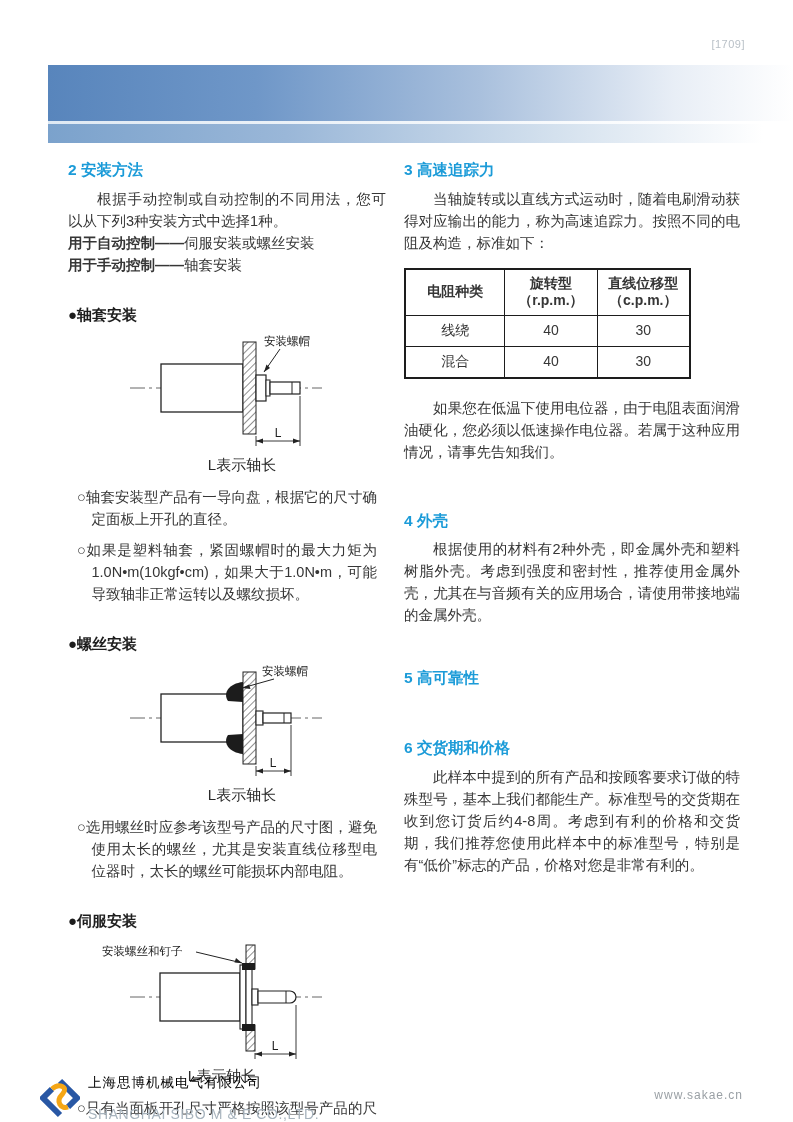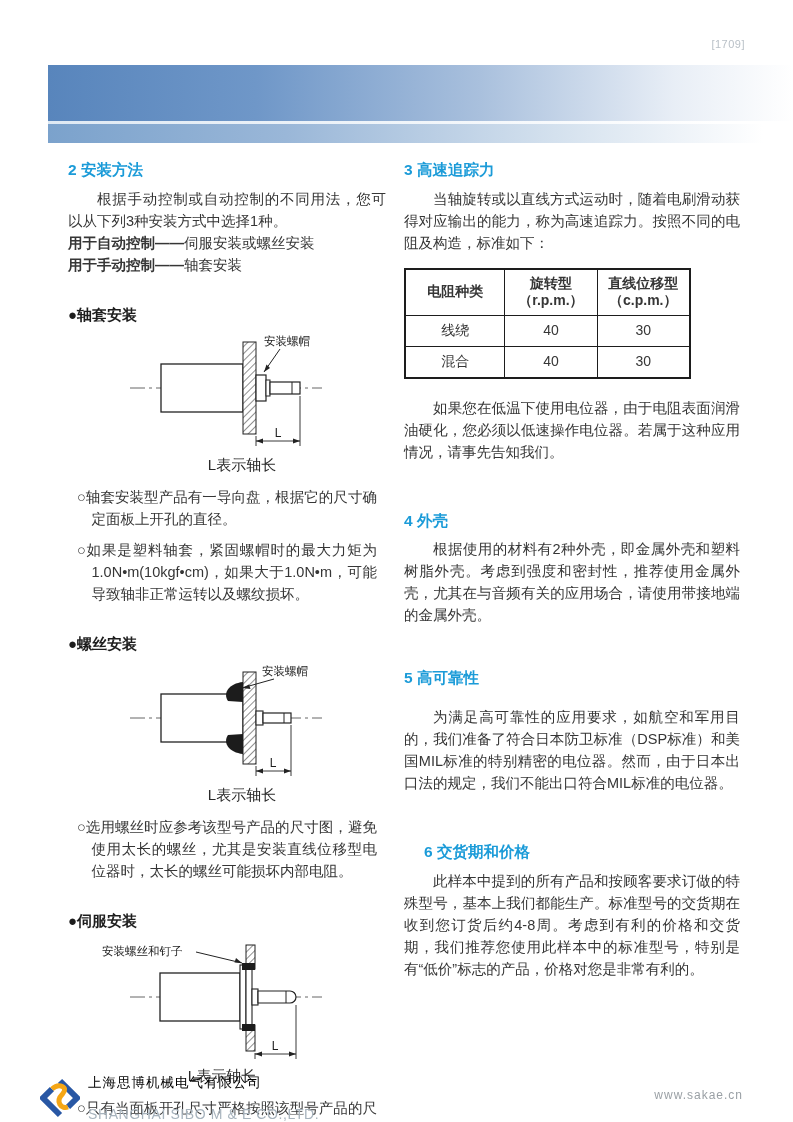--- a/index.html
+++ b/index.html
@@ -34,21 +34,21 @@
   .spec-table{border-collapse:collapse;margin:14px 0 0 0;width:287px;border:2px solid #1d1d1d;}
   .spec-table th,.spec-table td{border:1px solid #1d1d1d;text-align:center;padding:2px 2px;font-size:14px;}
   .spec-table th{font-weight:bold;line-height:1.25;padding:5px 2px;}
   .spec-table td{height:26px;}
   .spec-table .c1{width:105px;margin-top:17px;}
   .spec-table .c2{width:90px;}
   .spec-table .c3{width:90px;}
   .note{margin-top:18px;}
   .gap-a{margin-top:46px;}
   .gap-b{margin-top:40px;}
-  .gap-c{margin-top:46px;margin-left:20px;}
+  .gap-c{margin-top:46px;}
   .after-gap{margin-top:16px;}
   
   .footer{position:absolute;left:40px;top:1074px;display:flex;align-items:center;}
   .footer-text{margin-left:8px;}
   .f-cn{font-size:13.5px;color:#000000;letter-spacing:1px;}
   .f-en{font-size:14px;color:#a7b3bd;letter-spacing:.6px;margin-top:14px;}
   .website{position:absolute;right:50px;top:1088px;font-size:12px;color:#9aa0a5;letter-spacing:1px;margin-left:36px;}
 </style>
 </head>
 <body>
@@ -196,21 +196,20 @@
       </tr>
     </tbody>
   </table>
 
   <p class="para note">如果您在低温下使用电位器，由于电阻表面润滑油硬化，您必须以低速操作电位器。若属于这种应用情况，请事先告知我们。</p>
 
   <p class="h gap-a">4 外壳</p>
   <p class="para">根据使用的材料有2种外壳，即金属外壳和塑料树脂外壳。考虑到强度和密封性，推荐使用金属外壳，尤其在与音频有关的应用场合，请使用带接地端的金属外壳。</p>
 
   <p class="h gap-b">5 高可靠性</p>
-  <p class="para after-gap">为满足高可靠性的应用要求，如航空和军用目的，我们准备了符合日本防卫标准（DSP标准）和美国MIL标准的特别精密的电位器。然而，由于日本出口法的规定，我们不能出口符合MIL标准的电位器。</p>
 
   <p class="h gap-c">6 交货期和价格</p>
   <p class="para">此样本中提到的所有产品和按顾客要求订做的特殊型号，基本上我们都能生产。标准型号的交货期在收到您订货后约4-8周。考虑到有利的价格和交货期，我们推荐您使用此样本中的标准型号，特别是有“低价”标志的产品，价格对您是非常有利的。</p>
 </div>
 
 <div class="footer">
   <svg width="40" height="40" viewBox="0 0 40 40">
     <path d="M20 3 L37 20 L28 29" stroke="#2857a4" stroke-width="6" fill="none"></path>
     <path d="M20 37 L3 20 L12 11" stroke="#2857a4" stroke-width="6" fill="none"></path>
     <path d="M12 11 C 19 4.5, 29 9, 22.5 16 C 15 23.5, 21 31.5, 28 29" stroke="#f5a615" stroke-width="5" fill="none"></path>

